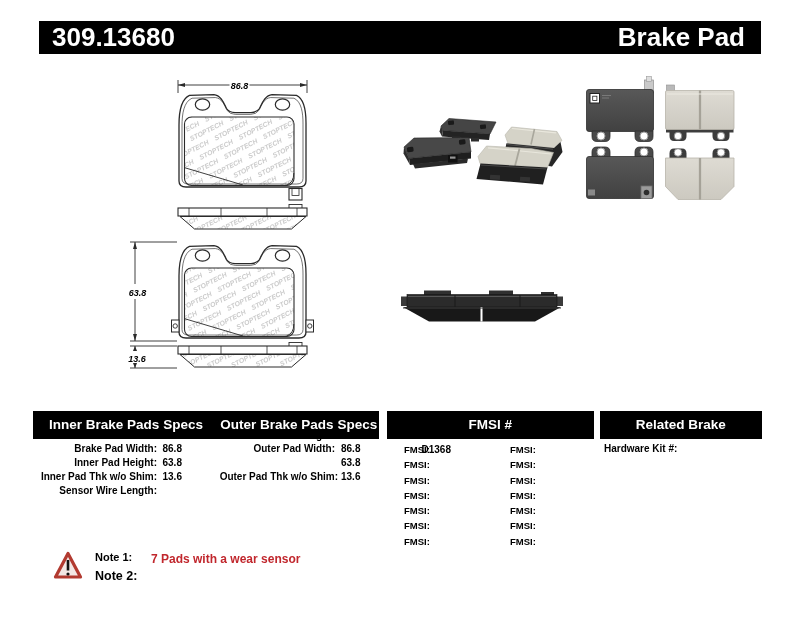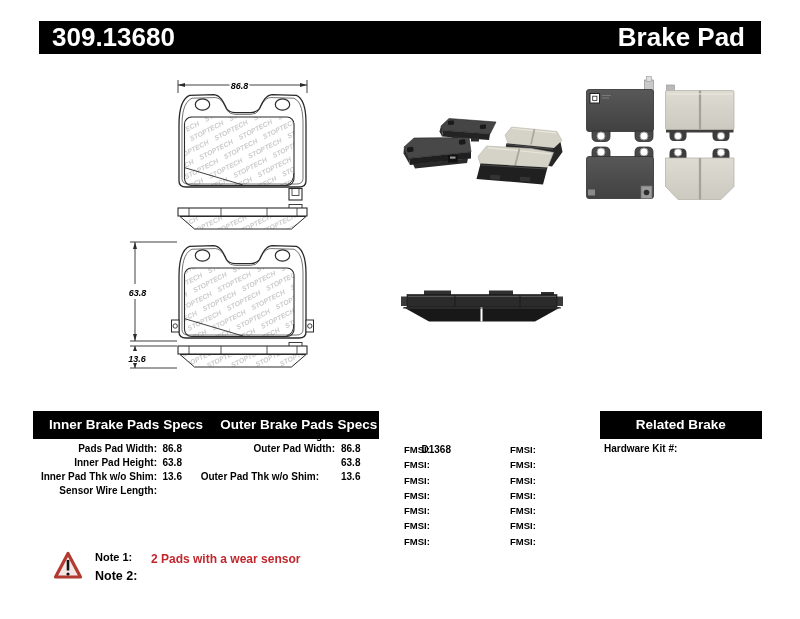--- a/index.html
+++ b/index.html
@@ -364,40 +364,43 @@
       <path d="M68,553.5 L80.5,577 L55.5,577 Z" fill="#f3e7e4" stroke="#b23a30" stroke-width="3.2" stroke-linejoin="round"></path>
       <line x1="68" y1="560" x2="68" y2="570.5" stroke="#111111" stroke-width="2.6"></line>
       <circle cx="68" cy="574" r="1.6" fill="#111111"></circle>
     </g>
   </svg>
 
   <div class="hdrbar" style="left:33px;width:345.5px;" data-name="pads-specs-header-bar">
     <div class="hdrtxt" style="left:0;width:186px;" data-name="inner-specs-title">Inner Brake Pads Specs</div>
     <div class="hdrtxt" style="left:186px;width:159.5px;" data-name="outer-specs-title">Outer Brake Pads Specs</div>
   </div>
+  <div class="hdrbar" style="left:386.5px;width:207.5px;" data-name="fmsi-header-bar">
+    <div class="hdrtxt" data-name="fmsi-title">FMSI #</div>
+  </div>
   <div class="hdrbar" style="left:600px;width:161.5px;" data-name="related-parts-header-bar">
     <div class="hdrtxt" data-name="related-parts-title">Related Brake</div>
   </div>
 
   <div data-name="inner-specs-rows">
-    <span class="t lab" style="right:643px;top:443.5px;" data-name="spec-label">Pads Pad Width:</span>
+    <span class="t lab" style="right:643px;top:443.5px;" data-name="spec-label">Brake Pad Width:</span>
     <span class="t val" style="left:162.5px;top:443.5px;" data-name="spec-value">86.8</span>
     <span class="t lab" style="right:643px;top:457.7px;" data-name="spec-label">Inner Pad Height:</span>
     <span class="t val" style="left:162.5px;top:457.7px;" data-name="spec-value">63.8</span>
     <span class="t lab" style="right:643px;top:471.8px;" data-name="spec-label">Inner Pad Thk w/o Shim:</span>
     <span class="t val" style="left:162.5px;top:471.8px;" data-name="spec-value">13.6</span>
     <span class="t lab" style="right:643px;top:486px;" data-name="spec-label">Sensor Wire Length:</span>
   </div>
 
   <div data-name="outer-specs-rows">
     <span class="t lab" style="right:465px;top:443.5px;" data-name="spec-label">Outer Pad Width:</span>
     <span class="t val" style="left:341px;top:443.5px;" data-name="spec-value">86.8</span>
     <span class="t lab" style="right:465px;top:431px;" data-name="spec-label">Outer Pad Height:</span>
     <span class="t val" style="left:341px;top:457.7px;" data-name="spec-value">63.8</span>
-    <span class="t lab" style="right:481px;top:471.8px;" data-name="spec-label">Outer Pad Thk w/o Shim:</span>
+    <span class="t lab" style="right:462px;top:471.8px;" data-name="spec-label">Outer Pad Thk w/o Shim:</span>
     <span class="t val" style="left:341px;top:471.8px;" data-name="spec-value">13.6</span>
   </div>
 
   <div data-name="fmsi-column-1">
     <span class="t lab" style="left:392px;top:445px;" data-name="fmsi-label">FMSI:</span>
     <span class="t val" style="left:421.5px;top:444.7px;" data-name="fmsi-value">D1368</span>
     <span class="t lab" style="left:392px;top:460.3px;" data-name="fmsi-label">FMSI:</span>
     <span class="t lab" style="left:392px;top:475.5px;" data-name="fmsi-label">FMSI:</span>
     <span class="t lab" style="left:392px;top:490.8px;" data-name="fmsi-label">FMSI:</span>
     <span class="t lab" style="left:392px;top:506px;" data-name="fmsi-label">FMSI:</span>
@@ -413,17 +416,17 @@
     <span class="t lab" style="left:498px;top:521.3px;" data-name="fmsi-label">FMSI:</span>
     <span class="t lab" style="left:498px;top:536.5px;" data-name="fmsi-label">FMSI:</span>
   </div>
 
   <div data-name="related-parts-rows">
     <span class="t lab" style="left:604px;top:444.3px;" data-name="related-label">Hardware Kit #:</span>
   </div>
 
   <div data-name="notes-section">
     <span class="t" style="left:95px;top:551.5px;font-size:11px;" data-name="note1-label">Note 1:</span>
-    <span class="t red" style="left:151px;top:552.5px;font-size:12px;" data-name="note1-text">2 Pads with a wear sensor</span>
+    <span class="t red" style="left:151px;top:552.5px;font-size:12px;" data-name="note1-text">7 Pads with a wear sensor</span>
     <span class="t" style="left:95px;top:569.5px;font-size:12.5px;" data-name="note2-label">Note 2:</span>
   </div>
 
 </div>
 
 </body></html>

